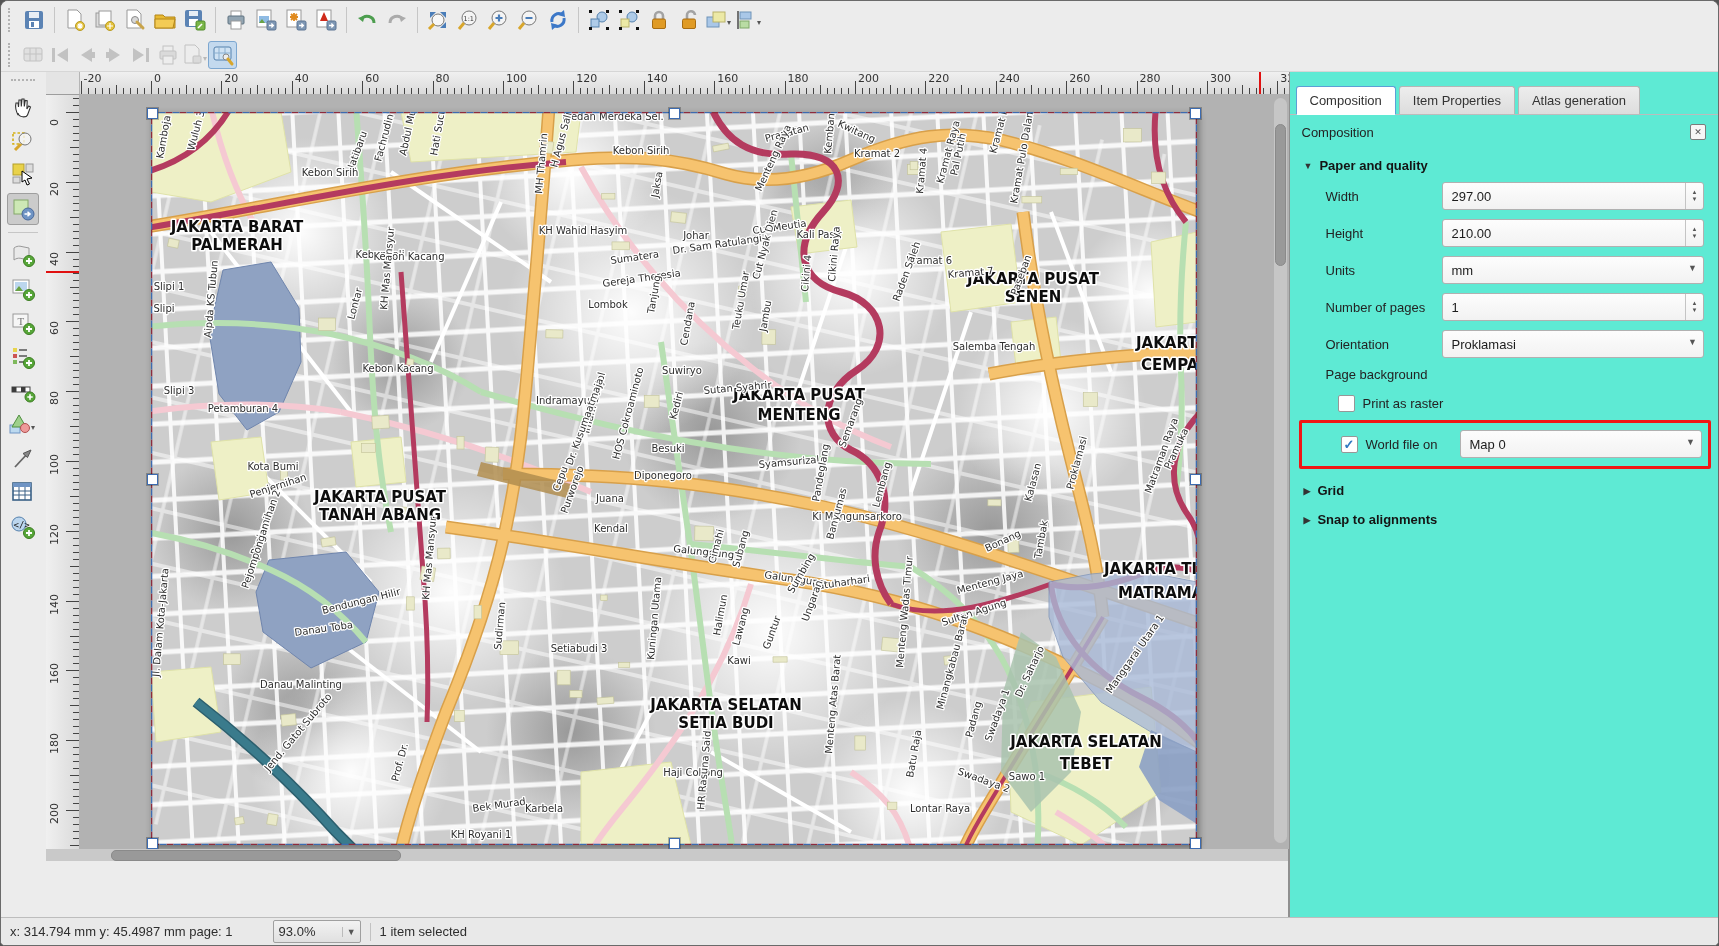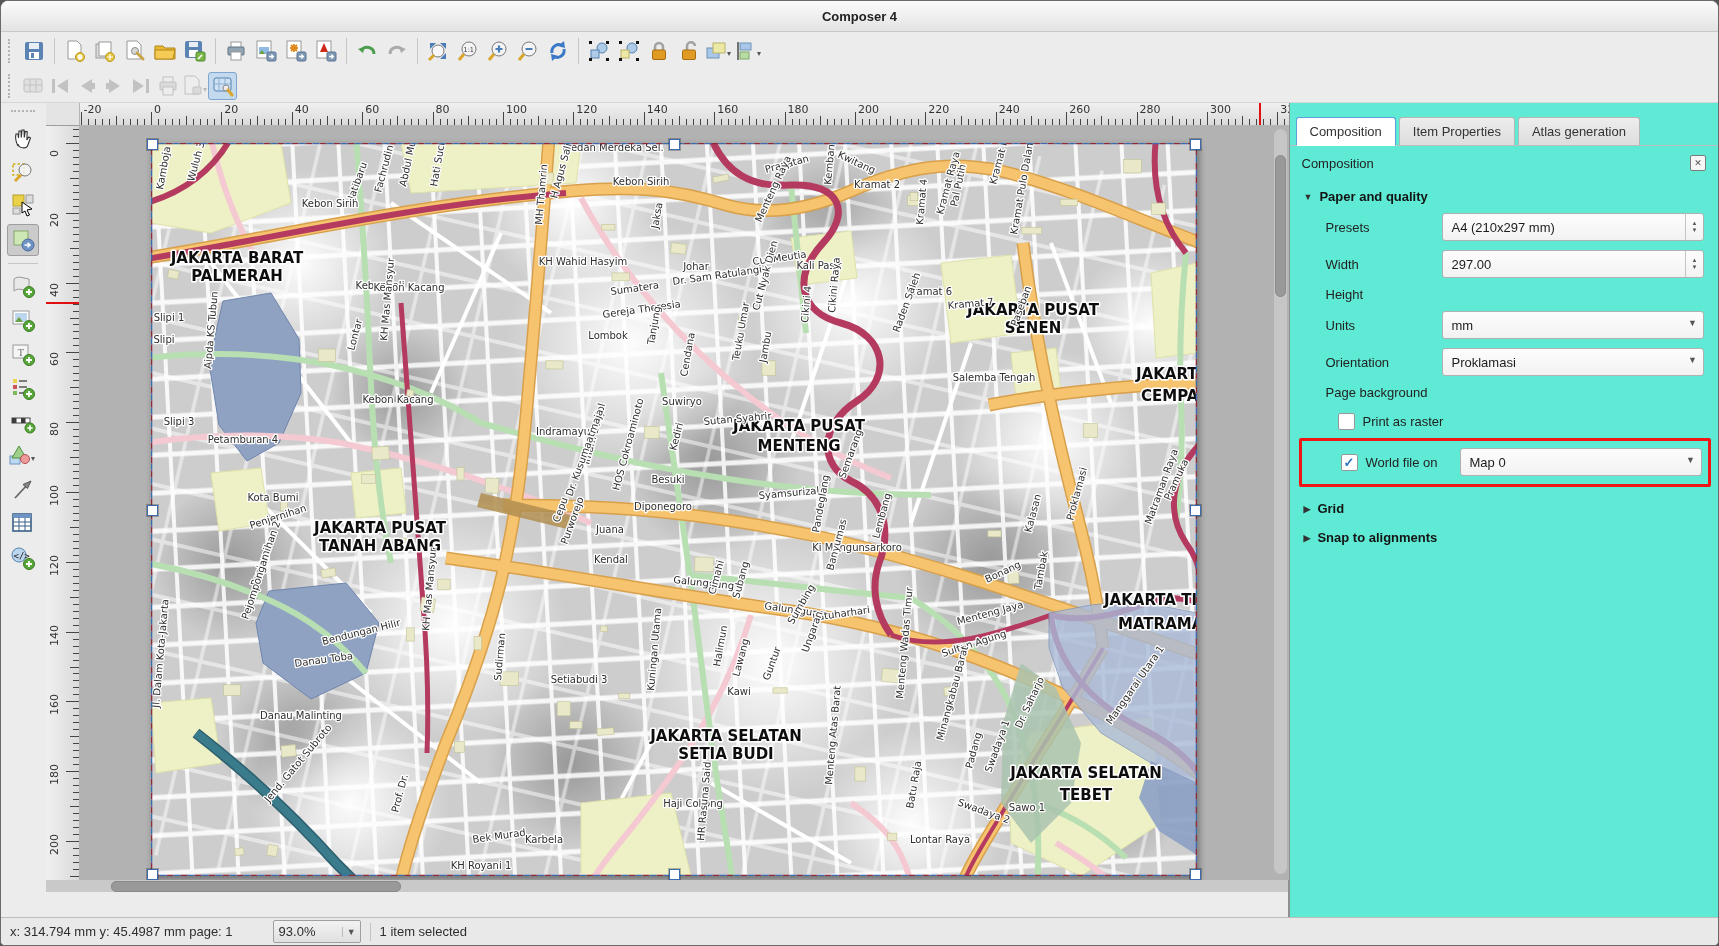--- a/index.html
+++ b/index.html
@@ -75,23 +75,20 @@
   .ssep{width:1px;height:18px;background:#c2c2c2;margin:0 9px;}
   
   text.st{font-family:"DejaVu Sans",sans-serif;font-size:10px;fill:#2e2e2e;stroke:#ffffff;stroke-width:2.6px;paint-order:stroke;stroke-linejoin:round;}
   text.dt{font-family:"DejaVu Sans",sans-serif;font-size:15px;font-weight:bold;fill:#0d0d0d;stroke:#ffffff;stroke-width:3.2px;paint-order:stroke;stroke-linejoin:round;}
 </style>
 </head>
 <body>
 
 <div class="window">
 
-  <div class="titlebar">
-    <span>Composer 4</span>
-  </div>
 
 
   <div class="tb tb1">
     <span class="grip"></span>
     <span class="tbtn">
         <svg width="24" height="24">
           <rect x="3" y="3" width="18" height="18" rx="2" fill="#5b83b4"></rect>
           <rect x="7" y="4" width="10" height="6" fill="#e8eef5"></rect>
           <rect x="7" y="13" width="10" height="7" fill="#fff"></rect>
           <rect x="9" y="14" width="3" height="5" fill="#5b83b4"></rect>
@@ -1164,41 +1161,45 @@
         <span>Composition</span>
         <span class="closebox">✕</span>
       </div>
       <div style="overflow:hidden;flex:1;">
         <div class="ghead">
           <span class="tri">▼</span>
           <span>Paper and quality</span>
         </div>
 
         <div class="prow">
-          <span class="plabel">Presets</span>
-          <span class="pctrl">
-              <span>A4 (210x297 mm)</span>
-              <span class="spin">▲<br>▼</span>
-            </span>
-        </div>
-        <div class="prow">
           <span class="plabel">Width</span>
           <span class="pctrl">
               <span>297.00</span>
               <span class="spin">▲<br>▼</span>
             </span>
         </div>
         <div class="prow">
           <span class="plabel">Height</span>
+          <span class="pctrl">
+              <span>210.00</span>
+              <span class="spin">▲<br>▼</span>
+            </span>
         </div>
         <div class="prow">
           <span class="plabel">Units</span>
           <span class="pctrl">
               <span>mm</span>
               <span class="carrow">▼</span>
+            </span>
+        </div>
+        <div class="prow">
+          <span class="plabel">Number of pages</span>
+          <span class="pctrl">
+              <span>1</span>
+              <span class="spin">▲<br>▼</span>
             </span>
         </div>
         <div class="prow">
           <span class="plabel">Orientation</span>
           <span class="pctrl">
               <span>Proklamasi</span>
               <span class="carrow">▼</span>
             </span>
         </div>
         <div class="prow">

